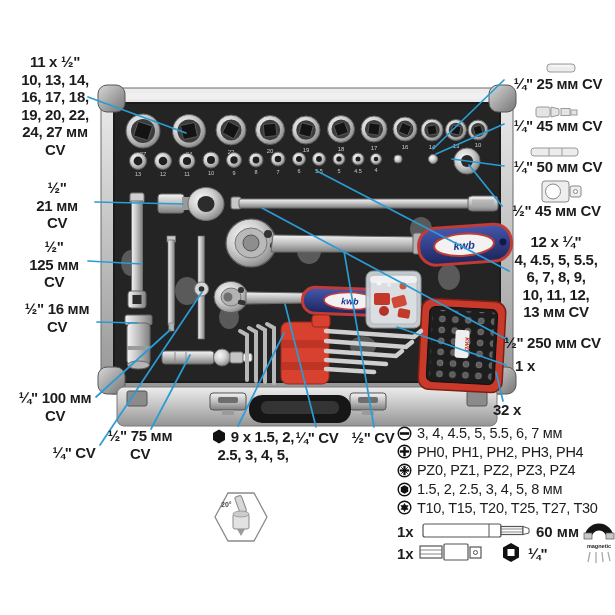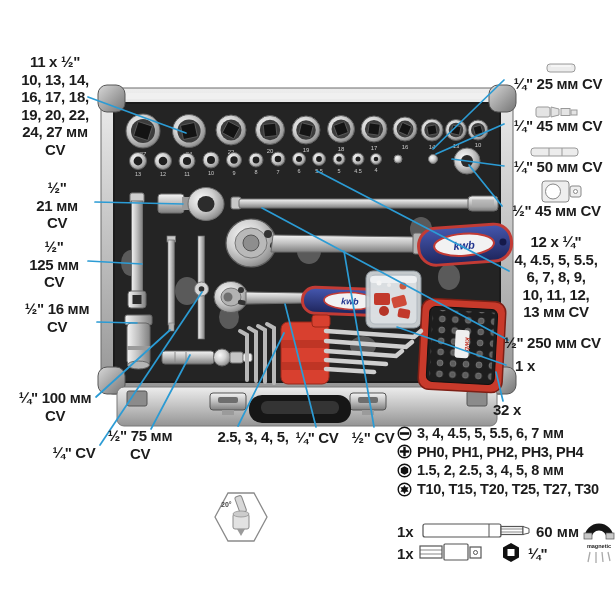--- a/index.html
+++ b/index.html
@@ -5,21 +5,21 @@
   html,body{margin:0;padding:0;background:#fff;}
   .stage{position:relative;width:615px;height:615px;background:#ffffff;overflow:hidden;
          font-family:"Liberation Sans",sans-serif;}
   .scene{position:absolute;left:0;top:0;z-index:1;}
   .callout{position:absolute;z-index:2;font-weight:700;font-size:15px;line-height:17.5px;
            color:#1c1c1c;text-align:center;letter-spacing:-0.3px;white-space:nowrap;}
   .hexline{display:flex;align-items:center;justify-content:center;gap:5px;}
   .bitlist{position:absolute;left:397px;top:424px;z-index:2;}
   .bitrow{display:flex;align-items:center;height:18.6px;}
   .bitrow .bicon{width:15px;height:15px;margin-right:5px;flex:0 0 auto;}
-  .bitrow span.btxt{font-weight:700;font-size:14.5px;letter-spacing:-0.3px;color:#1c1c1c;white-space:nowrap;}
+  .bitrow span.btxt{font-weight:400;font-size:14.5px;letter-spacing:-0.3px;color:#1c1c1c;white-space:nowrap;}
   svg text{font-family:"Liberation Sans",sans-serif;}
 </style>
 </head>
 <body>
 
 <div class="stage">
 
 <svg class="scene" width="615" height="615" viewBox="0 0 615 615">
   <defs>
     <linearGradient id="frameG" x1="0" y1="0" x2="0" y2="1">
@@ -461,20 +461,26 @@
 
 <div class="callout" style="left:2px;top:53px;width:106px;">11 x ½"<br>10, 13, 14,<br>16, 17, 18,<br>19, 20, 22,<br>24, 27 мм<br>CV</div>
 <div class="callout" style="left:18px;top:179px;width:78px;">½"<br>21 мм<br>CV</div>
 <div class="callout" style="left:14px;top:238px;width:80px;">½"<br>125 мм<br>CV</div>
 <div class="callout" style="left:6px;top:300px;width:102px;">½" 16 мм<br>CV</div>
 <div class="callout" style="left:4px;top:389px;width:102px;">¼" 100 мм<br>CV</div>
 <div class="callout" style="left:103px;top:427px;width:74px;">½" 75 мм<br>CV</div>
 <div class="callout" style="left:46px;top:444px;width:56px;">¼" CV</div>
 
 <div class="callout" style="left:186px;top:428px;width:134px;">
+  <div class="hexline">
+    <svg width="14" height="15" viewBox="0 0 14 15">
+      <polygon points="7,0.5 13,4 13,11 7,14.5 1,11 1,4" fill="#111"></polygon>
+    </svg>
+    <span>9 x 1.5, 2,</span>
+  </div>
   <div>2.5, 3, 4, 5,</div>
 </div>
 
 <div class="callout" style="left:291px;top:429px;width:52px;">¼" CV</div>
 <div class="callout" style="left:347px;top:429px;width:52px;">½" CV</div>
 
 <div class="callout" style="left:502px;top:75px;width:112px;">¼" 25 мм CV</div>
 <div class="callout" style="left:502px;top:117px;width:112px;">¼" 45 мм CV</div>
 <div class="callout" style="left:502px;top:158px;width:112px;">¼" 50 мм CV</div>
 <div class="callout" style="left:498px;top:202px;width:117px;">½" 45 мм CV</div>
@@ -495,20 +501,32 @@
     <svg class="bicon" viewBox="0 0 15 15">
       <circle cx="7.5" cy="7.5" r="6.3" fill="#fff" stroke="#111" stroke-width="1.4"></circle>
       <rect x="6.3" y="2.8" width="2.4" height="9.4" fill="#111"></rect>
       <rect x="2.8" y="6.3" width="9.4" height="2.4" fill="#111"></rect>
     </svg>
     <span class="btxt">PH0, PH1, PH2, PH3, PH4</span>
   </div>
   <div class="bitrow">
     <svg class="bicon" viewBox="0 0 15 15">
       <circle cx="7.5" cy="7.5" r="6.3" fill="#fff" stroke="#111" stroke-width="1.4"></circle>
+      <rect x="6.4" y="2.8" width="2.2" height="9.4" fill="#111"></rect>
+      <rect x="2.8" y="6.4" width="9.4" height="2.2" fill="#111"></rect>
+      <g stroke="#111" stroke-width="0.9">
+        <line x1="4.2" y1="4.2" x2="10.8" y2="10.8"></line>
+            <line x1="10.8" y1="4.2" x2="4.2" y2="10.8"></line>
+      </g>
+    </svg>
+    <span class="btxt">PZ0, PZ1, PZ2, PZ3, PZ4</span>
+  </div>
+  <div class="bitrow">
+    <svg class="bicon" viewBox="0 0 15 15">
+      <circle cx="7.5" cy="7.5" r="6.3" fill="#fff" stroke="#111" stroke-width="1.4"></circle>
       <polygon points="7.5,3.2 11.2,5.35 11.2,9.65 7.5,11.8 3.8,9.65 3.8,5.35" fill="#111"></polygon>
     </svg>
     <span class="btxt">1.5, 2, 2.5, 3, 4, 5, 8 мм</span>
   </div>
   <div class="bitrow">
     <svg class="bicon" viewBox="0 0 15 15">
       <circle cx="7.5" cy="7.5" r="6.3" fill="#fff" stroke="#111" stroke-width="1.4"></circle>
       <polygon points="7.5,2.9 8.8,5.3 11.5,5.2 10.2,7.5 11.5,9.8 8.8,9.7 7.5,12.1 6.2,9.7 3.5,9.8 4.8,7.5 3.5,5.2 6.2,5.3" fill="#111"></polygon>
     </svg>
     <span class="btxt">T10, T15, T20, T25, T27, T30</span>

